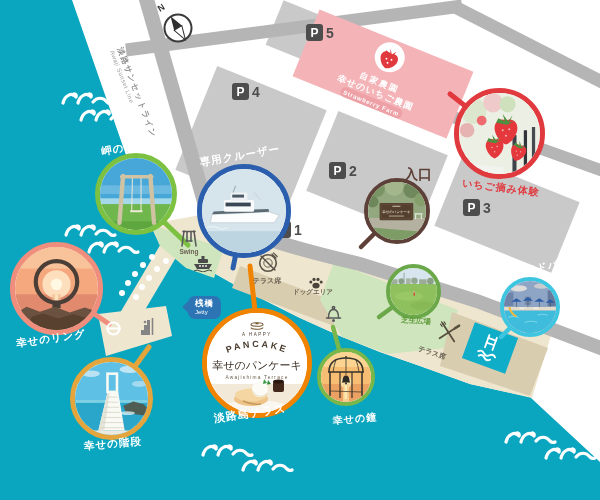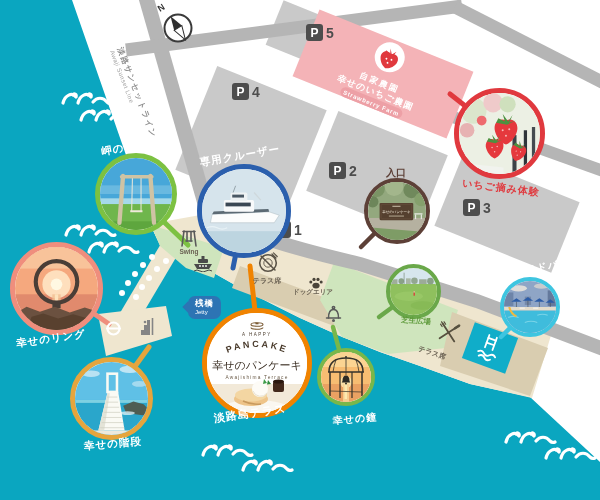--- a/index.html
+++ b/index.html
@@ -31,21 +31,21 @@
   #l-terrace{left:200px;top:406px;width:100px;font-size:11px;transform:rotate(-8deg);}
   #l-bell{left:320px;top:412px;width:70px;font-size:10px;transform:rotate(-5deg);}
   #l-lawn{left:390px;top:316px;width:52px;color:#5f9b3c;font-size:7.5px;letter-spacing:0;transform:rotate(4deg);}
   #l-poolside{left:478px;top:264px;width:96px;font-size:10px;transform:rotate(-12deg);}
   
   .flabel{position:absolute;font-weight:bold;color:#6b6254;text-align:center;white-space:nowrap;}
   #f-swing{left:174px;top:248px;width:30px;font-size:6.5px;}
   #f-ts1{left:247px;top:276px;width:40px;font-size:7px;}
   #f-dog{left:292px;top:288px;width:42px;font-size:6.5px;}
   #f-ts2{left:412px;top:348px;width:40px;font-size:7px;transform:rotate(18deg);}
-  #f-entrance{left:376px;top:166px;width:40px;color:#5d4037;font-size:10px;}
+  #f-entrance{left:398px;top:166px;width:40px;color:#5d4037;font-size:14px;}
   
   .pmark{position:absolute;display:flex;align-items:center;gap:3px;}
   .pbox{width:17px;height:17px;background:#4d4d4d;border-radius:3px;color:#fff;
         font-weight:bold;font-size:12px;display:flex;align-items:center;justify-content:center;}
   .pnum{font-weight:bold;font-size:14px;color:#4d4d4d;}
   #p5{left:306px;top:24px;} #p4{left:232px;top:83px;} #p2{left:329px;top:162px;}
   #p3{left:463px;top:199px;} #p1{left:274px;top:221px;}
   
   #jetty{position:absolute;left:188px;top:296px;background:#2d74b4;color:#fff;
          border-radius:7px;padding:3px 7px;text-align:left;line-height:1.15;}

